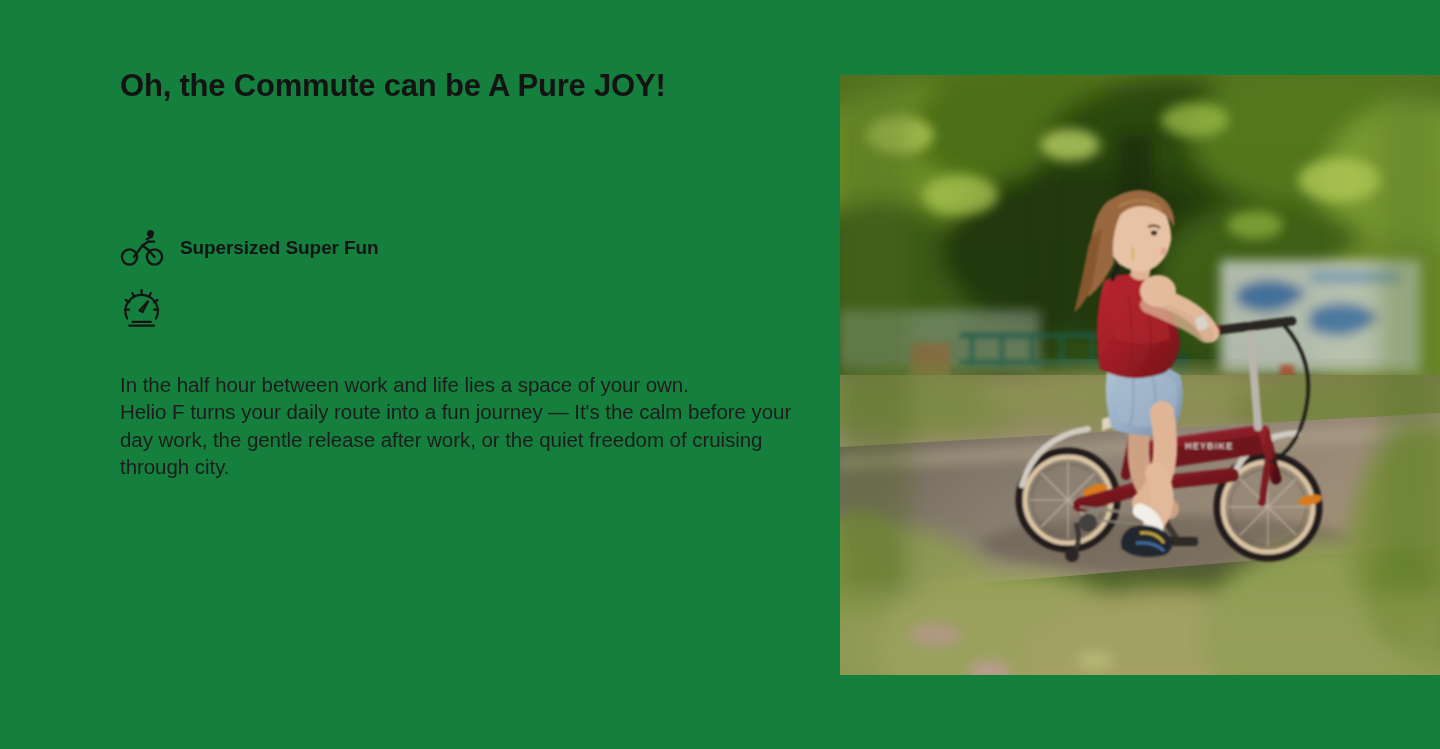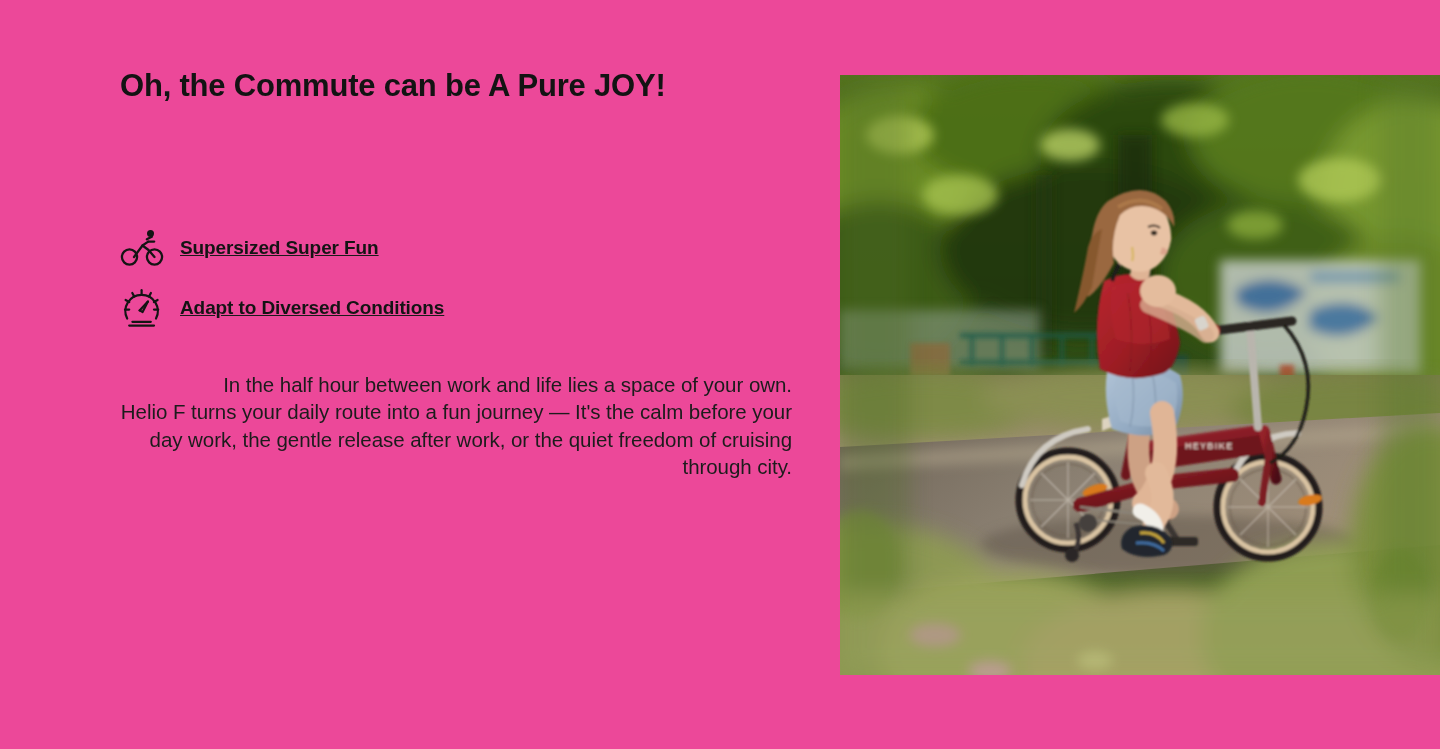--- a/index.html
+++ b/index.html
@@ -15,21 +15,21 @@
     background: #ffffff;
     font-family: "Liberation Sans", sans-serif;
     color: #1a1a1a;
     -webkit-font-smoothing: antialiased;
   }
 
   .page {
     position: relative;
     width: 1440px;
     height: 749px;
-    background: #ec4899;
+    background: #15803d;
   }
 
   
   .content-col {
     position: absolute;
     left: 120px;
     top: 0;
     width: 680px;
     height: 749px;
   }
@@ -46,21 +46,20 @@
     color: #131313;
     white-space: nowrap;
   }
 
   
   .feature-list {
     position: absolute;
     top: 222px;
     left: 0;
     width: 680px;
-    text-decoration: underline;
   }
 
   .feature-row {
     display: flex;
     align-items: center;
     height: 52px;
     margin-bottom: 8px;
   }
 
   .feature-icon {
@@ -84,21 +83,20 @@
     color: #141414;
     letter-spacing: -0.1px;
   }
 
   
   .body-copy {
     position: absolute;
     top: 371px;
     left: 0;
     width: 672px;
-    text-align: right;
   }
 
   .body-copy p {
     font-size: 20.5px;
     line-height: 1.33;
     color: #1c1c1c;
     letter-spacing: -0.05px;
   }
 
   .body-copy p + p {
@@ -161,21 +159,20 @@
             <path d="M5.0 22.6 L9.2 22.6"></path>
             <path d="M38.2 22.6 L34.0 22.6"></path>
 
             <path d="M27.9 14.6 L19.6 23.4"></path>
             <path d="M19.6 23.4 L22.6 25.0 L27.9 14.6"></path>
 
             <path d="M12.4 34.8 L30.8 34.8"></path>
             <path d="M9.2 38.6 L34.0 38.6"></path>
           </svg>
         </span>
-        <span class="feature-label">Adapt to Diversed Conditions</span>
       </div>
 
     </div>
 
     <div class="body-copy">
       <p>In the half hour between work and life lies a space of your own.</p>
       <p>Helio F turns your daily route into a fun journey — It's the calm before your day work, the gentle release after work, or the quiet freedom of cruising through city.</p>
     </div>
 
   </div>

